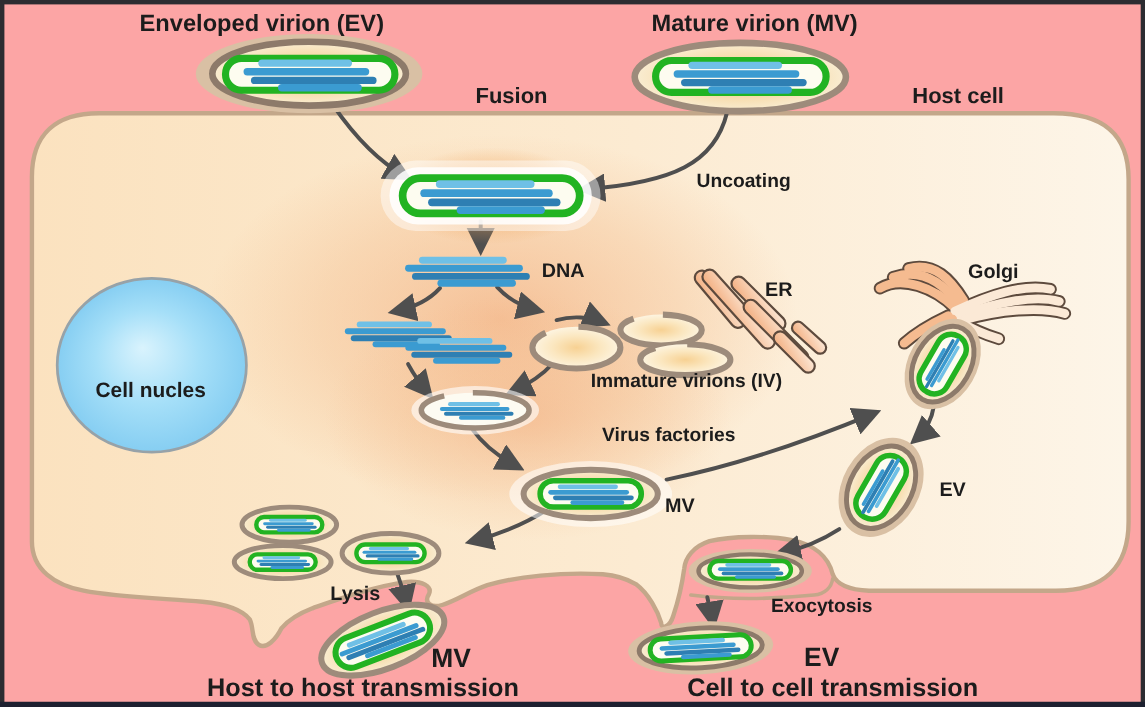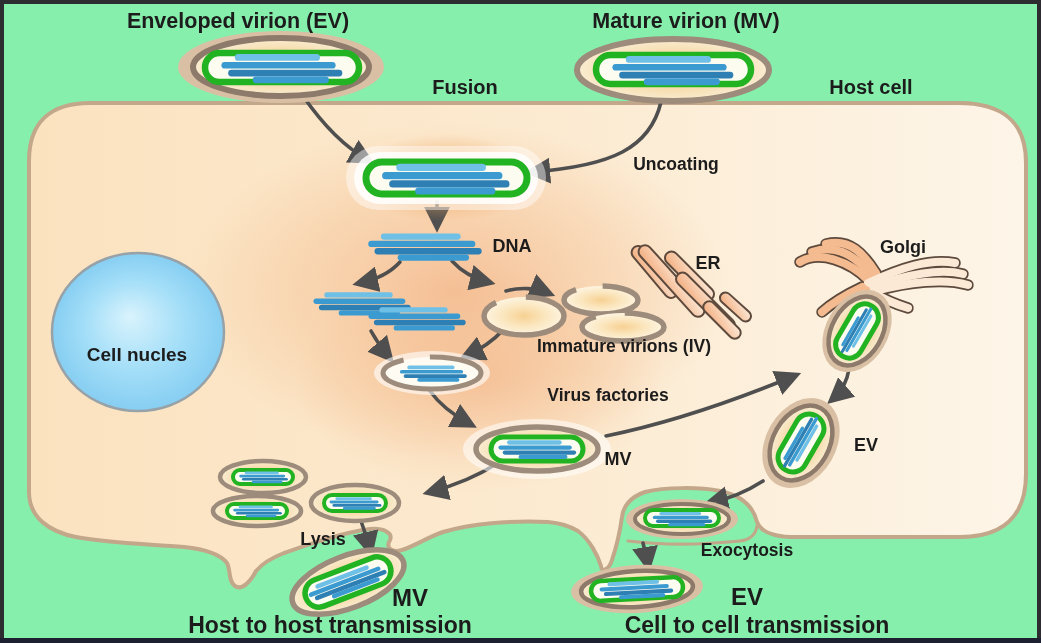--- a/index.html
+++ b/index.html
@@ -1,17 +1,17 @@
 <!DOCTYPE html>
 <html style="--capsid-green: #22b322; --dna-blue: #3b9bd1; --dna-blue-light: #6fc0e6; --dna-blue-dark: #2e7fb3; --envelope-tan: #d9c0a4; --ring-brown: #8d7a6a; --ring-gray-brown: #9d8b7b; --membrane-tan: #c3a78a; --cell-fill: #fbe2bf; --cell-fill-light: #fdf5e8; --factory-glow: #f1a674; --nucleus-blue: #8ed3f4; --organelle-salmon: #f5bb90; --organelle-outline: #5d4a3d; --arrow-gray: #4f4f4f; --text-black: #1c1c1c; --border-dark: #2c2c31; --background-white: #ffffff;"><head>
 <meta charset="utf-8">
 <style>
   html,body { margin:0; padding:0; background:#888; }
   #stage {
-    width:1041px; height:643px; position:relative; background:#86efac;
+    width:1041px; height:643px; position:relative; background:#fca5a5;
     font-family:"Liberation Sans", sans-serif; overflow:hidden;
   }
   svg { display:block; }
   .lbl { font-family:"Liberation Sans", sans-serif; font-weight:bold; fill:var(--text-black); }
   .cellbody { fill:url(#cellGrad); stroke:var(--membrane-tan); stroke-width:4; }
   .mem-line { fill:none; stroke:var(--membrane-tan); stroke-width:3.2; stroke-linecap:round; }
   .arrow { fill:none; stroke:var(--arrow-gray); stroke-width:3.6; stroke-linecap:round; marker-end:url(#ah); }
   .arrow-head { fill:var(--arrow-gray); }
   .capsid { fill:#fdfcf0; stroke:var(--capsid-green); }
   .env { fill:var(--envelope-tan); }

